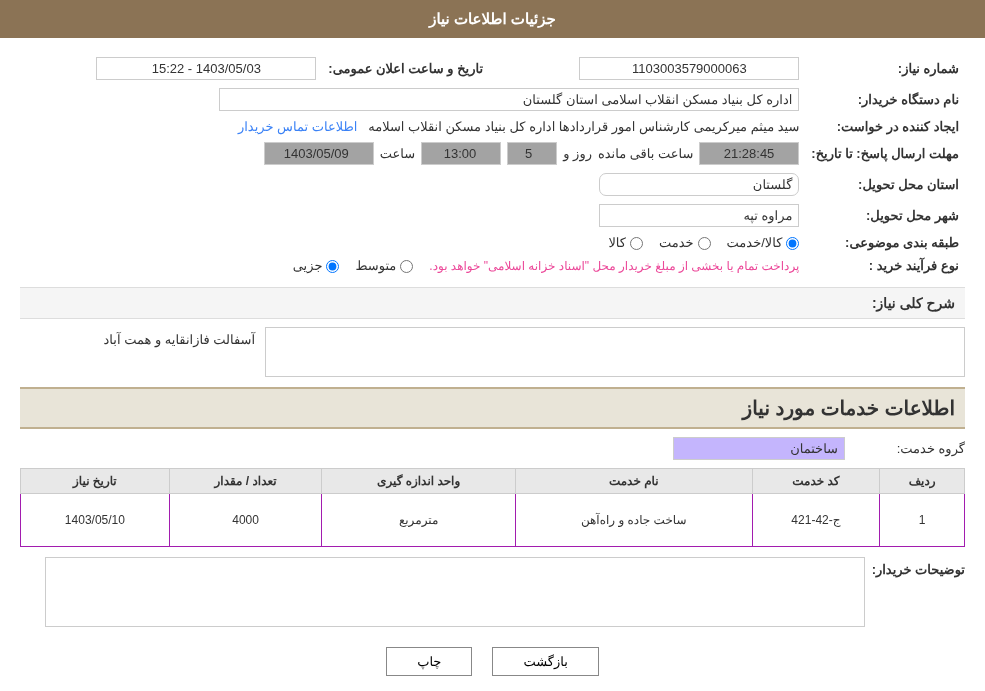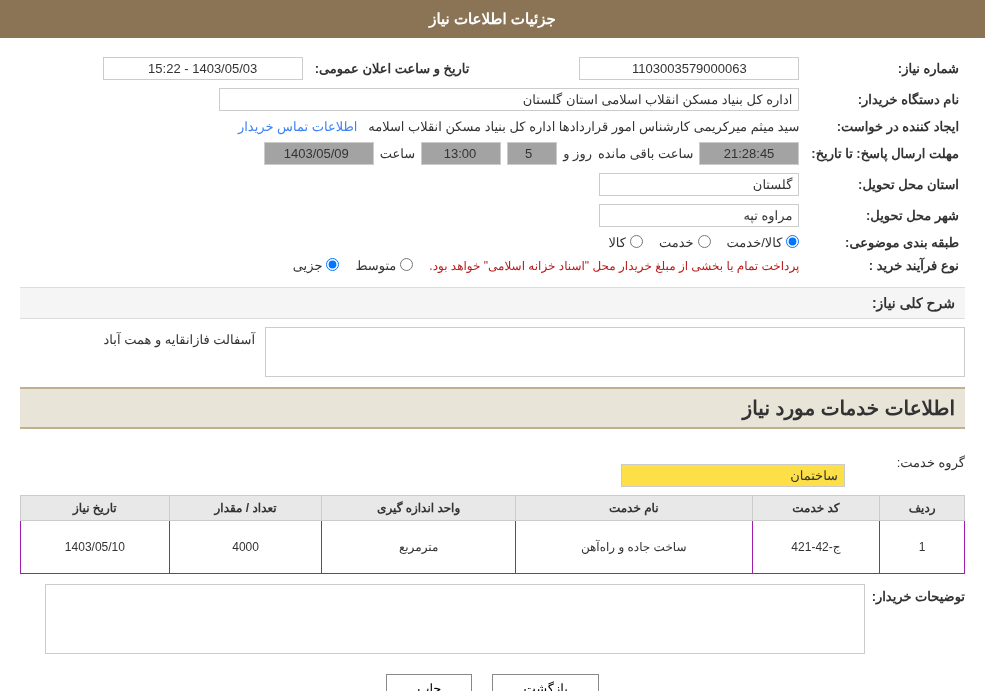--- a/index.html
+++ b/index.html
@@ -56,21 +56,21 @@
     }
     .input-wide {
       width: 220px;
     }
     .date-announce-box {
       border: 1px solid #ccc;
       padding: 3px 6px;
       background: #fff;
       display: inline-block;
       min-height: 22px;
-      width: 200px;
+      width: 220px;
       text-align: center;
     }
     .link-blue {
       color: #3b82f6;
       text-decoration: none;
     }
     .expire-row {
       display: flex;
       align-items: center;
       gap: 6px;
@@ -85,21 +85,21 @@
       text-align: center;
     }
     .radio-group {
       display: flex;
       gap: 16px;
       align-items: center;
       direction: rtl;
     }
     .radio-item {
       display: flex;
-      align-items: flex-start;
+      align-items: flex-end;
       gap: 4px;
     }
     .process-row {
       display: flex;
       gap: 16px;
       align-items: center;
       direction: rtl;
     }
     .section-header {
       background: #f5f5f5;
@@ -142,25 +142,24 @@
       margin-bottom: 8px;
     }
     .group-label {
       font-weight: normal;
       width: 120px;
       text-align: right;
     }
     .group-input {
       border: 1px solid #ccc;
       padding: 3px 6px;
-      background: #fde047;
-      width: 224px;
+      background: #c4b5fd;
+      width: 172px;
       min-height: 22px;
       text-align: right;
-      margin-top: 27px;
     }
     .data-table {
       width: 100%;
       border-collapse: collapse;
       margin: 8px 0;
       font-size: 12px;
     }
     .data-table th {
       background: #e8e8e8;
       border: 1px solid #ccc;
@@ -268,21 +267,21 @@
             <div class="expire-box" style="width:80px;">13:00</div>
             <span>ساعت</span>
             <div class="expire-box" style="width:110px;">1403/05/09</div>
           </div>
         </td>
       </tr>
 
       <tr>
         <td class="label-cell">استان محل تحویل:</td>
         <td colspan="3" class="value-cell">
-          <div class="input-box" style="width:200px;">گلستان</div>
+          <div class="input-box" style="width:200px;border-radius:7px;">گلستان</div>
         </td>
       </tr>
 
       <tr>
         <td class="label-cell">شهر محل تحویل:</td>
         <td colspan="3" class="value-cell">
           <div class="input-box" style="width:200px;">مراوه تپه</div>
         </td>
       </tr>
 
@@ -303,21 +302,21 @@
               <span>کالا</span>
             </div>
           </div>
         </td>
       </tr>
 
       <tr>
         <td class="label-cell">نوع فرآیند خرید :</td>
         <td colspan="3" class="value-cell">
           <div class="process-row">
-            <span style="font-size:12px; color:#b91c1c;">پرداخت تمام یا بخشی از مبلغ خریدار محل "اسناد خزانه اسلامی" خواهد بود.</span>
+            <span style="font-size:12px; color:#ec4899;">پرداخت تمام یا بخشی از مبلغ خریدار محل "اسناد خزانه اسلامی" خواهد بود.</span>
             <div class="radio-item">
               <input type="radio" name="process" value="motavaset" style="">
               <span>متوسط</span>
             </div>
             <div class="radio-item">
               <input type="radio" name="process" value="jozii" checked="" style="">
               <span>جزیی</span>
             </div>
           </div>
         </td>

